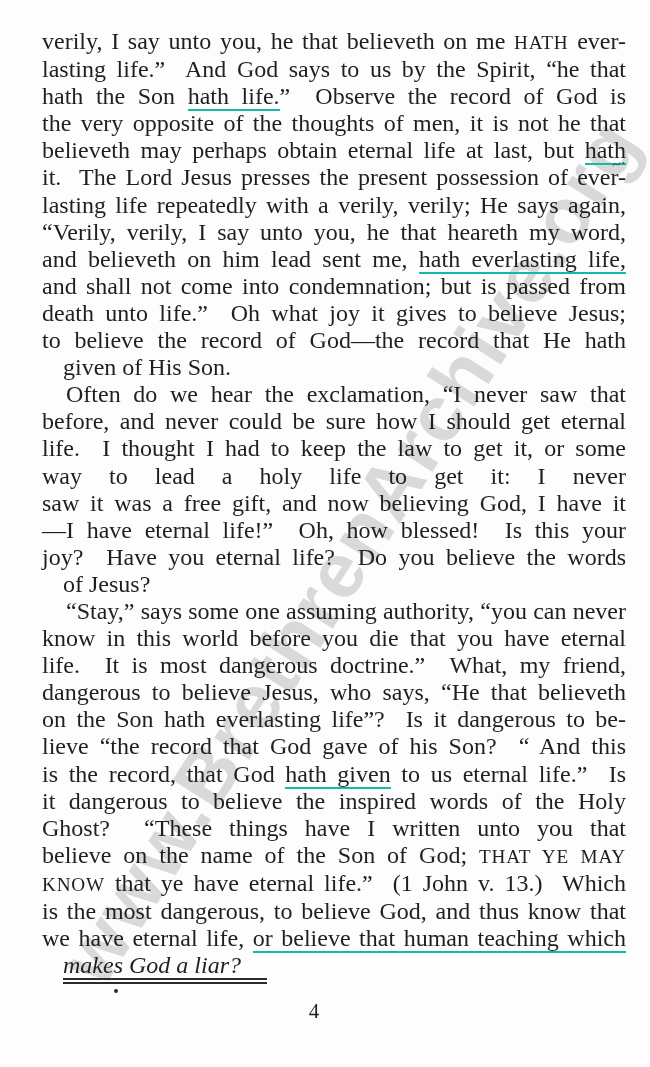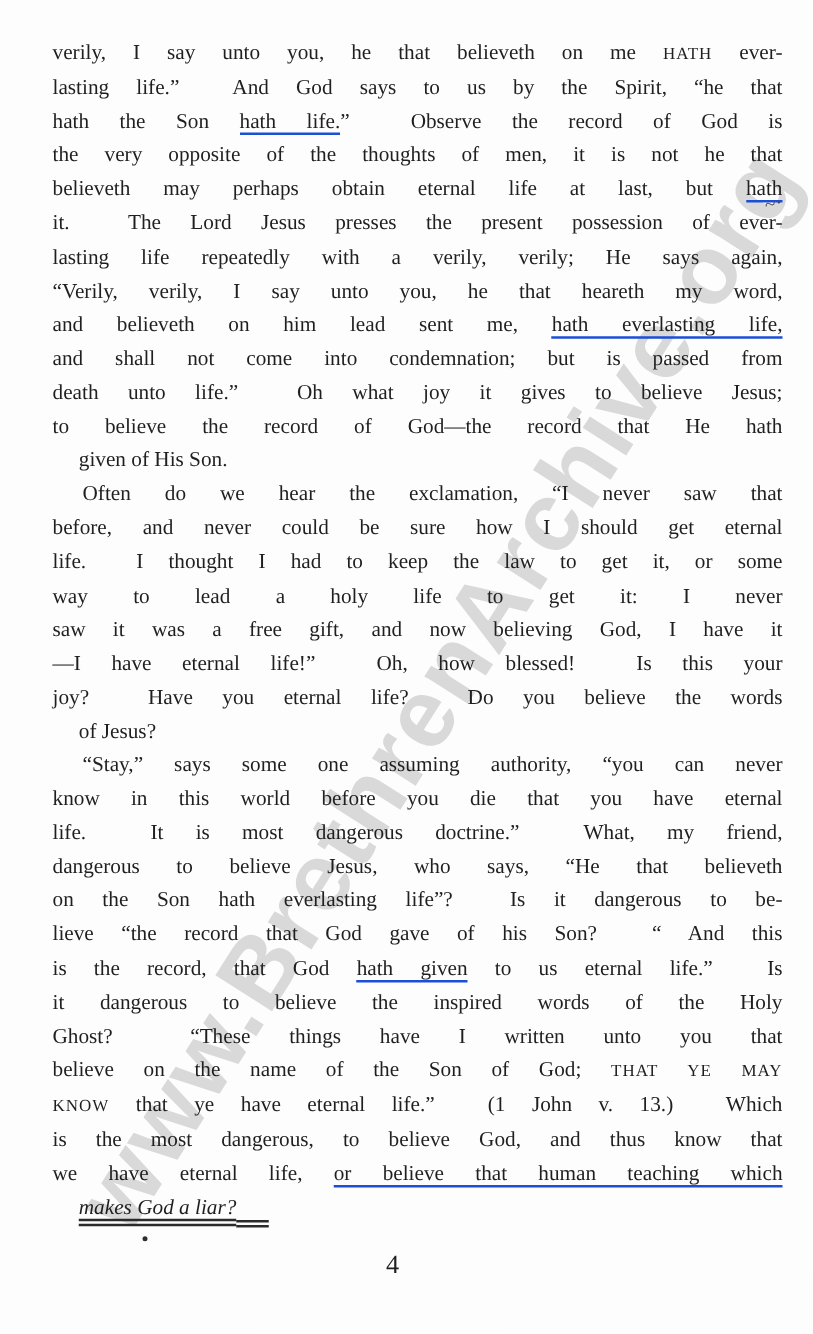--- a/index.html
+++ b/index.html
@@ -29,31 +29,31 @@
     text-align: center;
     white-space: nowrap;
     z-index: 1;
     user-select: none;
   }
   .text-block {
     position: absolute;
     left: 42px; top: 28px;
     width: 584px;
     z-index: 2;
-    font-size: 17px;
+    font-size: 24px;
     line-height: 27.1px;
   }
   .para { margin: 0; }
   .para.indent .line:first-child { text-indent: 24px; }
   .line { text-align: justify; text-align-last: justify; }
   .line.left { text-align-last: left; margin-left: 21px; }
   
   .sc { font-size: 0.8em; letter-spacing: 0.8px; }
   
-  .u  { border-bottom: 2px solid #1d4ed8; }
+  .u  { border-bottom: 2px solid #14b8a6; }
   
   .u2 { border-bottom: 6px double #2b2b2b; font-style: italic; }
   
   .ext {
     display: inline-block;
     width: 26px; height: 2px;
     vertical-align: -11px;
   }
   .page-number {
     position: absolute;

